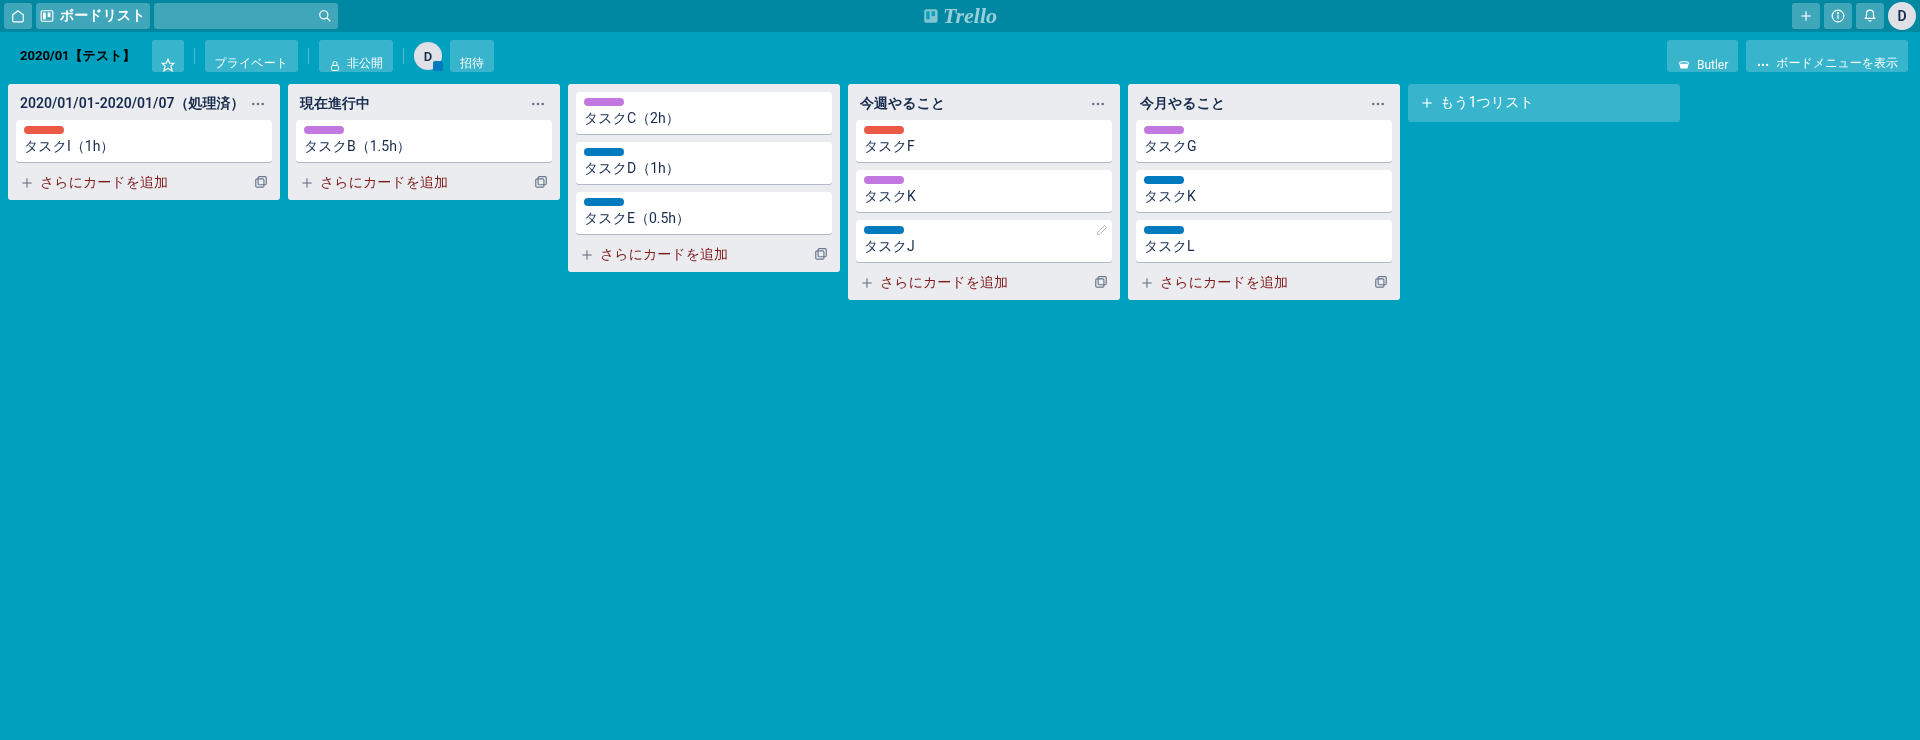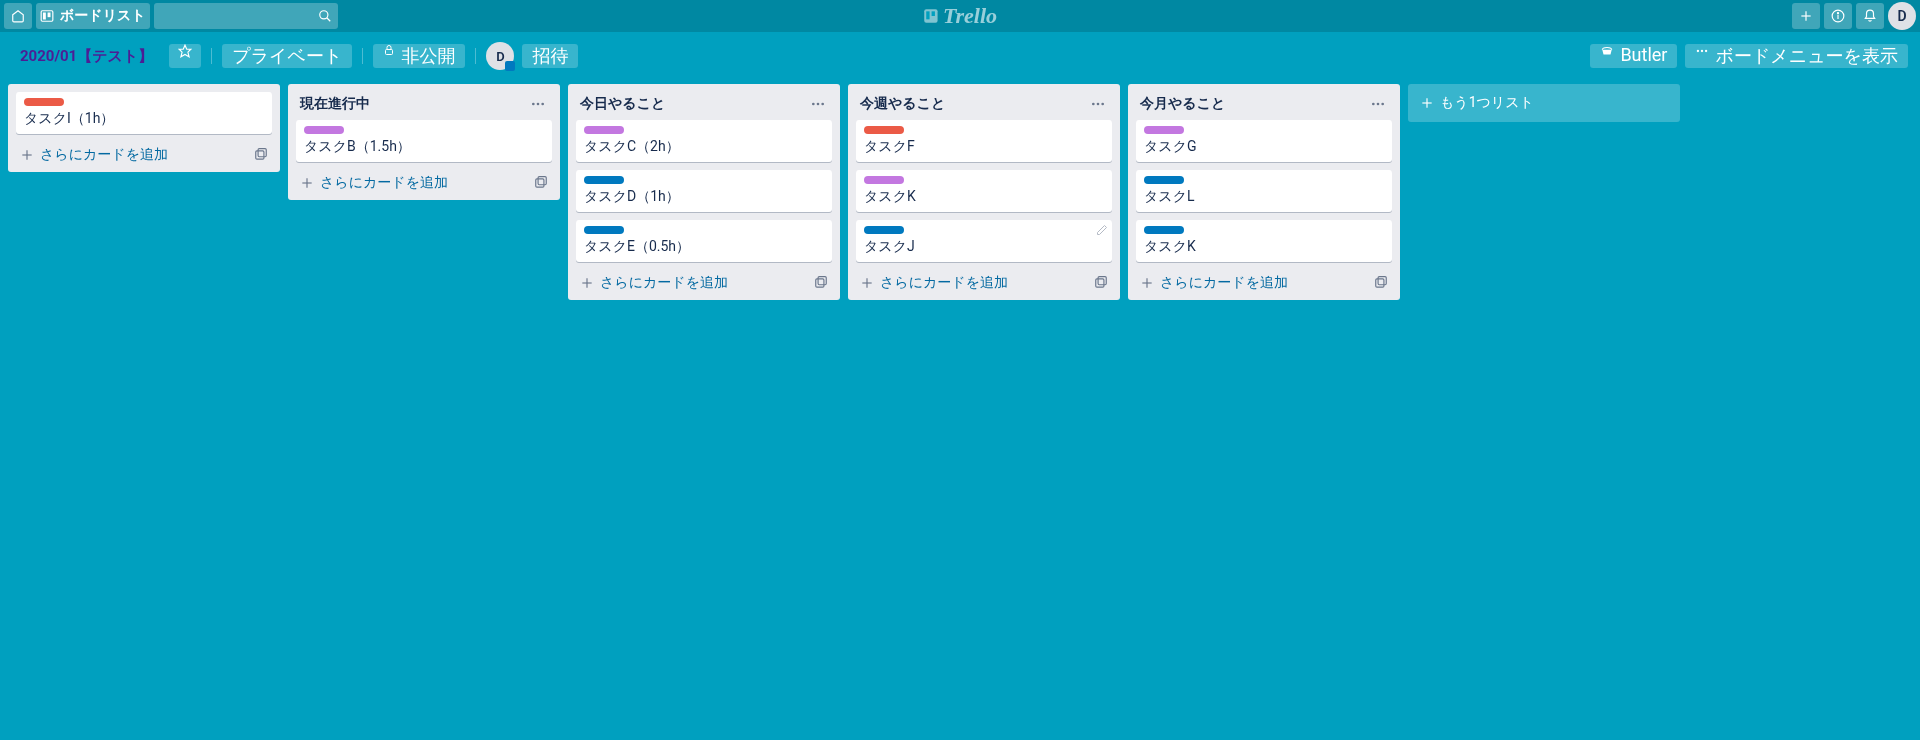--- a/index.html
+++ b/index.html
@@ -10,43 +10,43 @@
 .topbar-btn { background: rgba(255,255,255,0.25); border-radius: 3px; height: 26px; min-width: 26px; display: flex; align-items: center; justify-content: center; color: #fff; font-size: 14px; padding: 0 4px; cursor: pointer; }
 .topbar-btn.icon-only { padding: 0; width: 28px; }
 .search-box { background: rgba(255,255,255,0.25); border-radius: 3px; height: 26px; width: 184px; display: flex; align-items: center; justify-content: flex-end; padding: 0 6px; }
 .topbar-center { position: absolute; left: 50%; transform: translateX(-50%); display: flex; align-items: center; gap: 4px; }
 .logo-text { color: rgba(255,255,255,0.6); font-family: "Brush Script MT", cursive; font-size: 22px; font-weight: bold; font-style: italic; text-align: right; }
 .logo-icon { width: 16px; height: 16px; display: inline-flex; }
 .topbar-right { margin-left: auto; display: flex; align-items: center; gap: 4px; }
 .avatar { width: 28px; height: 28px; border-radius: 50%; background: #dfe1e6; color: #172b4d; display: flex; align-items: center; justify-content: center; font-weight: 600; font-size: 14px; }
 
 .boardbar { height: 48px; display: flex; align-items: center; padding: 0 12px; gap: 8px; }
-.board-title { color: #4c1d95; font-size: 15px; font-weight: 700; padding: 0 8px; }
-.bb-btn { background: rgba(255,255,255,0.22); border-radius: 3px; height: 24px; display: flex; align-items: flex-start; justify-content: center; color: #fff; font-size: 18px; padding: 0 10px; cursor: pointer; gap: 6px; }
+.board-title { color: #000000; font-size: 13px; font-weight: 700; padding: 0 8px; }
+.bb-btn { background: rgba(255,255,255,0.22); border-radius: 3px; height: 32px; display: flex; align-items: flex-end; justify-content: center; color: #fff; font-size: 12px; padding: 0 10px; cursor: pointer; gap: 6px; }
 .bb-btn.icon-only { width: 32px; padding: 0; }
 .bb-divider { width: 1px; height: 16px; background: rgba(255,255,255,0.3); margin: 0 2px; }
 .bb-avatar { width: 28px; height: 28px; border-radius: 50%; background: #dfe1e6; color: #172b4d; display: flex; align-items: center; justify-content: center; font-weight: 600; font-size: 13px; position: relative; }
 .bb-avatar::after { content: ""; position: absolute; bottom: -1px; right: -1px; width: 10px; height: 10px; background: #0079bf; border-radius: 2px; }
 .boardbar-right { margin-left: auto; display: flex; align-items: center; gap: 8px; }
 
 .board { display: flex; padding: 4px 8px; gap: 8px; align-items: flex-start; overflow-x: auto; height: calc(100% - 80px); }
 .list { background: #ebecf0; border-radius: 3px; width: 272px; flex: 0 0 272px; display: flex; flex-direction: column; padding: 8px; }
 .list-header { display: flex; justify-content: space-between; align-items: flex-start; padding: 2px 4px 6px 4px; }
 .list-title { font-size: 14px; font-weight: 600; color: #172b4d; line-height: 1.3; }
 .list-menu { color: #6b778c; cursor: pointer; padding: 2px; }
 .card { background: #fff; border-radius: 3px; box-shadow: 0 1px 0 rgba(9,30,66,0.25); padding: 6px 8px 6px 8px; margin-bottom: 8px; cursor: pointer; position: relative; }
 .card-labels { display: flex; gap: 4px; margin-bottom: 4px; }
 .card-label { width: 40px; height: 8px; border-radius: 4px; }
 .label-orange { background: #eb5a46; }
 .label-purple { background: #c377e0; }
 .label-blue { background: #0079bf; }
 .card-title { font-size: 14px; color: #172b4d; }
 .card-edit { position: absolute; top: 4px; right: 4px; color: #6b778c; opacity: 0.5; }
 .list-footer { display: flex; align-items: center; justify-content: space-between; padding: 4px 4px 0 4px; }
-.add-card { display: flex; align-items: center; gap: 6px; color: #0369a1; font-size: 14px; cursor: pointer; }
+.add-card { display: flex; align-items: center; gap: 6px; color: #7f1d1d; font-size: 14px; cursor: pointer; }
 .template-icon { color: #6b778c; cursor: pointer; }
 .add-list { background: rgba(255,255,255,0.22); border-radius: 3px; width: 272px; flex: 0 0 272px; padding: 10px 12px; color: #fff; font-size: 14px; cursor: pointer; display: flex; align-items: center; gap: 6px; }
 
 svg { display: block; }
 </style>
 </head>
 <body>
 
 <div class="topbar">
   <div class="topbar-left">
@@ -146,20 +146,30 @@
           <circle cx="12" cy="12" r="2"></circle>
           <circle cx="19" cy="12" r="2"></circle>
         </svg>
       <span>ボードメニューを表示</span>
     </div>
   </div>
 </div>
 
 <div class="board" id="board">
     <div class="list">
+      <div class="list-header">
+        <div class="list-title">2020/01/01-2020/01/07（処理済）</div>
+        <div class="list-menu">
+          <svg width="16" height="16" viewBox="0 0 24 24" fill="#6b778c">
+            <circle cx="5" cy="12" r="2"></circle>
+            <circle cx="12" cy="12" r="2"></circle>
+            <circle cx="19" cy="12" r="2"></circle>
+          </svg>
+        </div>
+      </div>
       <div class="card">
         <div class="card-labels">
           <span class="card-label label-orange"></span>
         </div>
         <div class="card-title">タスクI（1h）</div>
       </div>
       <div class="list-footer">
         <div class="add-card">
           <svg width="14" height="14" viewBox="0 0 24 24" stroke="#6b778c" stroke-width="2">
             <line x1="12" y1="4" x2="12" y2="20"></line>
@@ -202,30 +212,20 @@
         </div>
         <span class="template-icon">
           <svg width="14" height="14" viewBox="0 0 24 24" fill="none" stroke="#6b778c" stroke-width="2">
             <rect x="3" y="5" width="14" height="14" rx="2"></rect>
             <rect x="7" y="1" width="14" height="14" rx="2"></rect>
           </svg>
         </span>
       </div>
     </div>
     <div class="list">
-      <div class="list-header">
-        <div class="list-title">今日やること</div>
-        <div class="list-menu">
-          <svg width="16" height="16" viewBox="0 0 24 24" fill="#6b778c">
-            <circle cx="5" cy="12" r="2"></circle>
-            <circle cx="12" cy="12" r="2"></circle>
-            <circle cx="19" cy="12" r="2"></circle>
-          </svg>
-        </div>
-      </div>
       <div class="card">
         <div class="card-labels">
           <span class="card-label label-purple"></span>
         </div>
         <div class="card-title">タスクC（2h）</div>
       </div>
       <div class="card">
         <div class="card-labels">
           <span class="card-label label-blue"></span>
         </div>
@@ -317,27 +317,27 @@
       <div class="card">
         <div class="card-labels">
           <span class="card-label label-purple"></span>
         </div>
         <div class="card-title">タスクG</div>
       </div>
       <div class="card">
         <div class="card-labels">
           <span class="card-label label-blue"></span>
         </div>
+        <div class="card-title">タスクK</div>
+      </div>
+      <div class="card">
+        <div class="card-labels">
+          <span class="card-label label-blue"></span>
+        </div>
         <div class="card-title">タスクL</div>
-      </div>
-      <div class="card">
-        <div class="card-labels">
-          <span class="card-label label-blue"></span>
-        </div>
-        <div class="card-title">タスクK</div>
       </div>
       <div class="list-footer">
         <div class="add-card">
           <svg width="14" height="14" viewBox="0 0 24 24" stroke="#6b778c" stroke-width="2">
             <line x1="12" y1="4" x2="12" y2="20"></line>
             <line x1="4" y1="12" x2="20" y2="12"></line>
           </svg>
           <span>さらにカードを追加</span>
         </div>
         <span class="template-icon">

